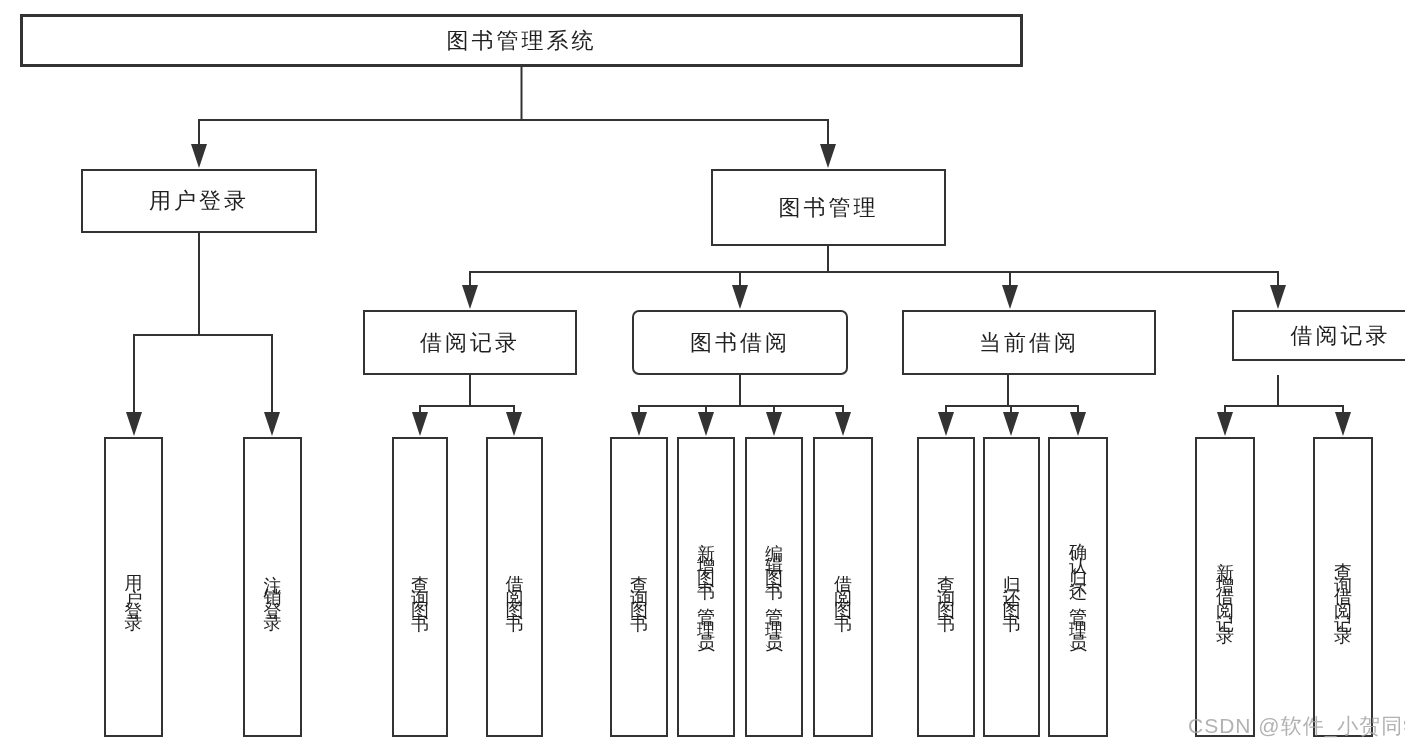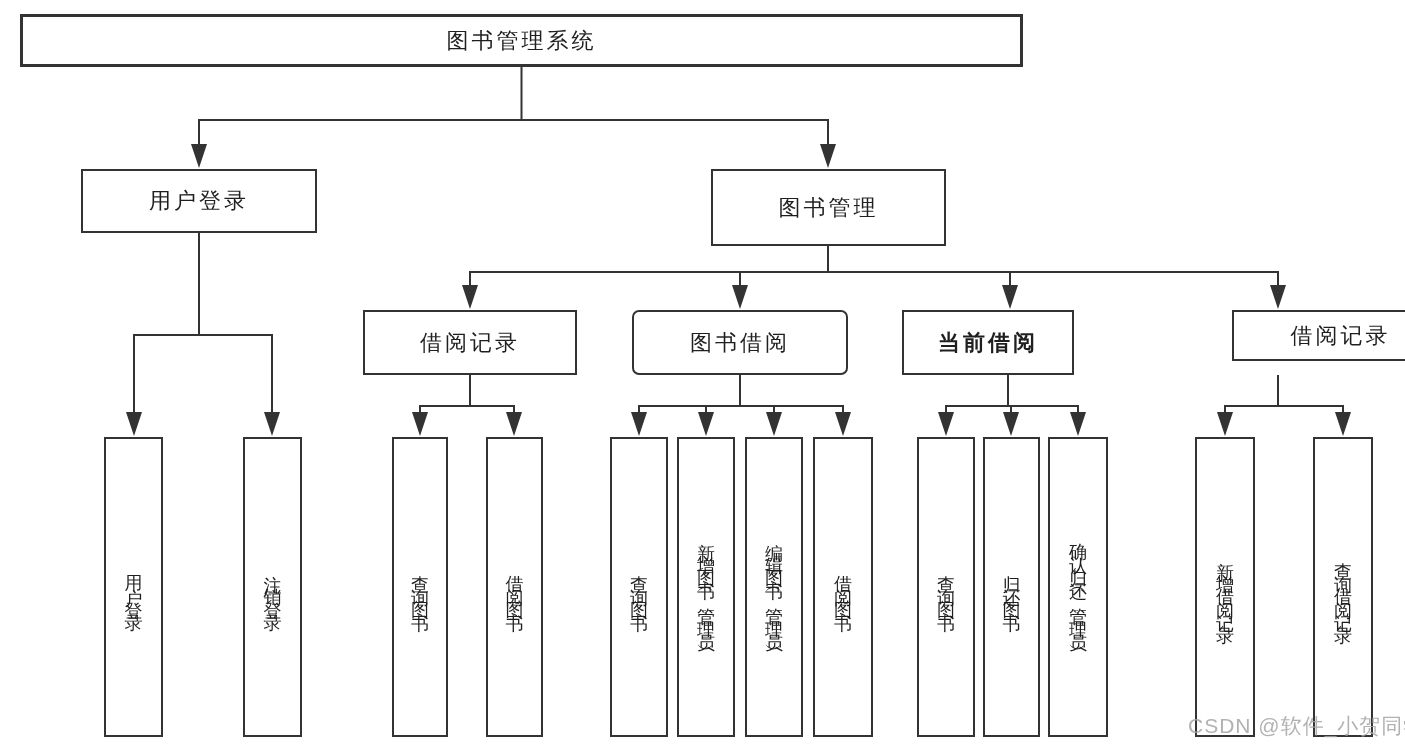--- a/index.html
+++ b/index.html
@@ -122,21 +122,21 @@
   <div class="node" style="left:711px; top:169px; width:235px; height:77px;">
     <span class="hlabel">图书管理</span>
   </div>
 
   <div class="node" style="left:363px; top:310px; width:214px; height:65px;">
     <span class="hlabel">借阅记录</span>
   </div>
   <div class="node" style="left:632px; top:310px; width:216px; height:65px;border-radius:7px;">
     <span class="hlabel">图书借阅</span>
   </div>
-  <div class="node" style="left:902px; top:310px; width:172px; height:65px;font-weight:bold;">
+  <div class="node" style="left:902px; top:310px; width:254px; height:65px;">
     <span class="hlabel">当前借阅</span>
   </div>
   <div class="node" style="left:1232px; top:310px; width:217px; height:51px;">
     <span class="hlabel">借阅记录</span>
   </div>
 
   <div class="node vbox" style="left:104px; top:437px; width:59px; height:300px;">
     <span class="vlabel">用户登录</span>
   </div>
   <div class="node vbox" style="left:243px; top:437px; width:59px; height:300px;">

